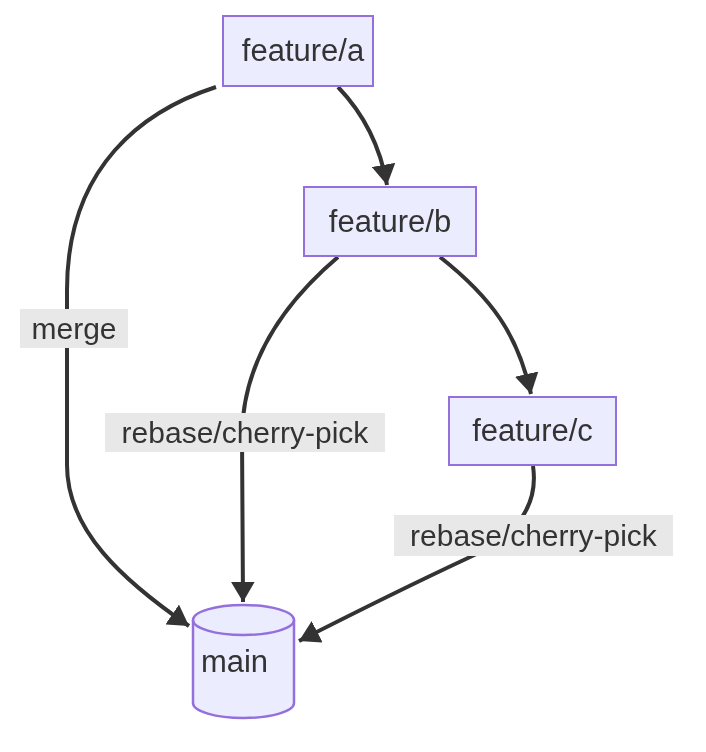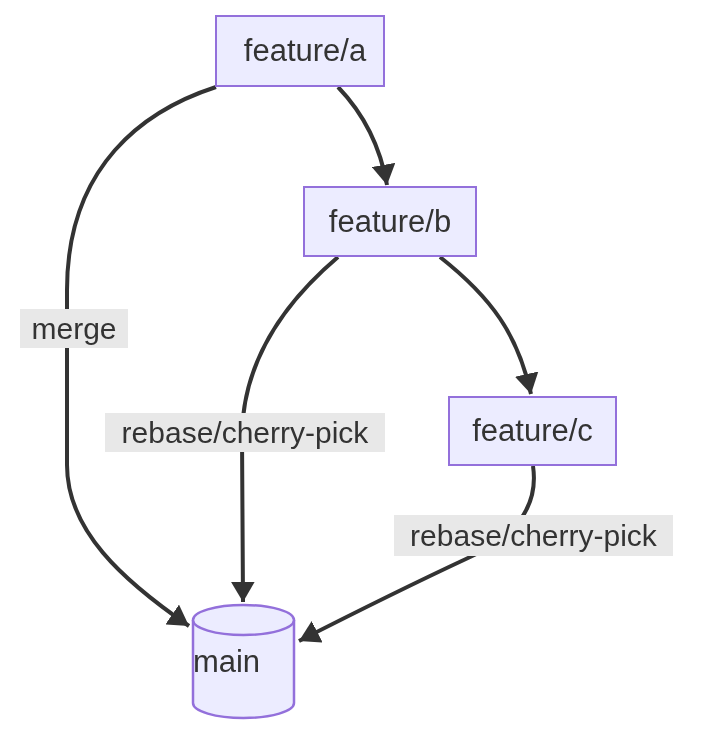--- a/index.html
+++ b/index.html
@@ -23,40 +23,40 @@
     background: #ECECFF;
     border: 2.5px solid #9370DB;
     color: #333333;
     font-size: 31px;
     display: flex;
     align-items: center;
     justify-content: center;
     box-sizing: border-box;
     white-space: nowrap;
   }
-  .node-a { left: 215px; top: 15px;  width: 170px; height: 72px; padding-left: 10px; }
+  .node-a { left: 222px; top: 15px;  width: 152px; height: 72px; padding-left: 10px; }
   .node-b { left: 303px; top: 186px; width: 174px; height: 71px; }
   .node-c { left: 448px; top: 396px; width: 169px; height: 70px; }
   .edge-label {
     position: absolute;
     background: #e8e8e8;
     color: #333333;
     font-size: 30px;
     white-space: nowrap;
     display: flex;
     align-items: center;
     justify-content: center;
     box-sizing: border-box;
   }
   .label-merge { left: 20px;  top: 309px; width: 108px; height: 39px; }
   .label-rcp1  { left: 105px; top: 413px; width: 280px; height: 39px; }
   .label-rcp2  { left: 394px; top: 515px; width: 279px; height: 41px; }
   .main-label {
     position: absolute;
-    left: 176px; top: 644px; width: 101px; height: 36px;
+    left: 184px; top: 644px; width: 101px; height: 36px;
     color: #333333; font-size: 31px;
     display: flex; align-items: center; justify-content: center;
   }
 </style>
 </head>
 <body>
 
 <div class="canvas">
 
   <svg class="edges-layer" viewBox="0 0 706 752" xmlns="http://www.w3.org/2000/svg">

